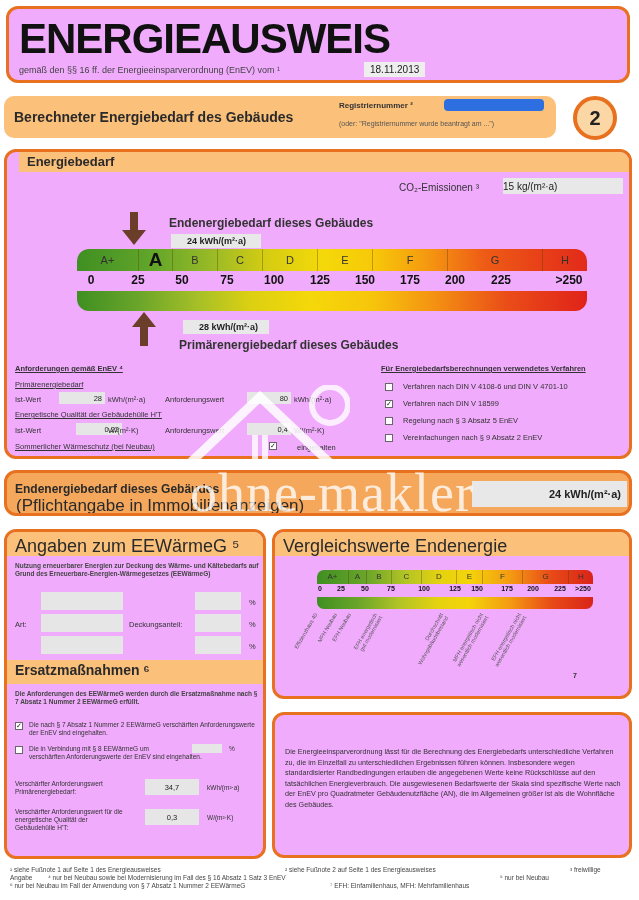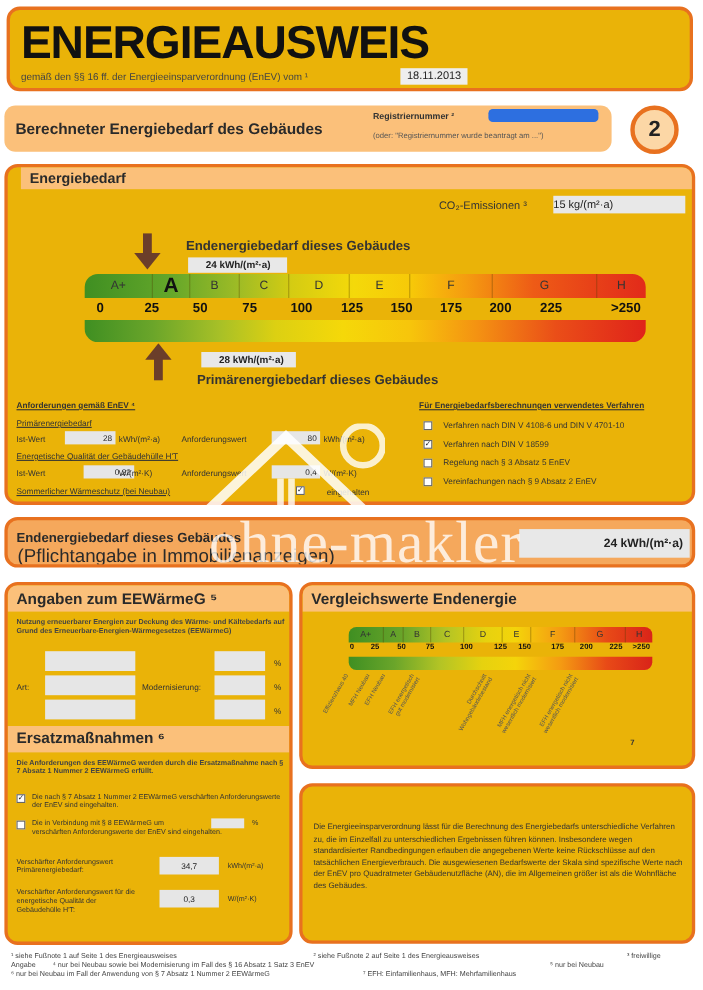--- a/index.html
+++ b/index.html
@@ -1,19 +1,19 @@
 <!DOCTYPE html>
 <html><head>
 <meta charset="utf-8">
 <style>
   * { box-sizing: border-box; margin: 0; padding: 0; }
   html, body { width: 639px; height: 900px; background: #fff; overflow: hidden; }
   body { font-family: "Liberation Sans", sans-serif; color: #222; position: relative; }
 
-  .box { position: absolute; border: 3px solid #e8711f; border-radius: 12px; background: #eab308; overflow: hidden; }
+  .box { position: absolute; border: 3px solid #e8711f; border-radius: 12px; background: #f0abfc; overflow: hidden; }
   .head-band { background: #fbc07a; font-weight: bold; color: #2a2a2a; padding: 2px 8px; }
 
   
   #title-box { left: 6px; top: 6px; width: 624px; height: 77px; }
   #title-main { position: absolute; left: 10px; top: 6px; font-size: 42px; font-weight: bold; letter-spacing: -1px; color: #111; }
   #title-sub { position: absolute; left: 394px; top: 30px; font-size: 17px; font-weight: bold; color: #222; }
   #title-line { position: absolute; left: 10px; top: 56px; font-size: 9px; color: #444; }
   #title-date { position: absolute; left: 355px; top: 53px; font-size: 10px; background: #eee; padding: 2px 6px; color: #222; }
 
   
@@ -53,21 +53,21 @@
   .cb { position: absolute; width: 8px; height: 8px; border: 1px solid #666; background: #fff; font-size: 7px; line-height: 6px; text-align: center; }
 
   
   #summary-box { left: 4px; top: 470px; width: 628px; height: 46px; background: #f5a85c; }
   #summary-title { position: absolute; left: 8px; top: 9px; font-size: 12px; font-weight: bold; color: #2a2a2a; }
   #summary-sub { position: absolute; left: 9px; top: 23px; font-size: 17px; color: #2a2a2a; }
   #summary-field { position: absolute; left: 465px; top: 8px; width: 155px; height: 26px; background: #e8e8e8; font-size: 11px; font-weight: bold; text-align: right; padding: 7px 6px 0 0; }
 
   
   #eew-box { left: 4px; top: 529px; width: 262px; height: 330px; }
-  .sec-head { height: 24px; font-size: 14px; font-weight: bold; padding: 4px 8px; }
+  .sec-head { height: 24px; font-size: 18px; font-weight: normal; padding: 4px 8px; }
   #eew-desc { position: absolute; left: 8px; top: 30px; width: 246px; font-size: 6.5px; font-weight: bold; color: #444; line-height: 8px; }
   .eew-field { position: absolute; background: #e6e6e6; }
   #ers-head { position: absolute; left: 0; top: 128px; width: 100%; height: 24px; font-size: 14px; }
   #ers-desc { position: absolute; left: 8px; top: 158px; width: 246px; font-size: 6.5px; font-weight: bold; color: #444; line-height: 8px; }
 
   
   #vgl-box { left: 272px; top: 529px; width: 360px; height: 170px; }
   #vgl-scale-top { position: absolute; left: 42px; top: 38px; width: 276px; height: 14px; border-radius: 7px 7px 0 0; display: flex;
     background: linear-gradient(to right, #3f8f22 0%, #6aa52a 18%, #b3c425 32%, #e6d20f 45%, #f4d40a 55%, #f49a12 70%, #e84a17 85%, #d92419 100%); }
   .vcls { height: 100%; text-align: center; font-size: 8px; color: #333; line-height: 14px; }
@@ -191,21 +191,21 @@
   <div id="summary-field">24  kWh/(m²·a)</div>
 </div>
 
 <div class="box" id="eew-box">
   <div class="head-band sec-head">Angaben zum EEWärmeG ⁵</div>
   <div id="eew-desc">Nutzung erneuerbarer Energien zur Deckung des Wärme- und Kältebedarfs auf Grund des Erneuerbare-Energien-Wärmegesetzes (EEWärmeG)</div>
   <div class="eew-field" style="left:34px; top:60px; width:82px; height:18px;"></div>
   <div class="eew-field" style="left:34px; top:82px; width:82px; height:18px;"></div>
   <div class="eew-field" style="left:34px; top:104px; width:82px; height:18px;"></div>
   <div class="small" style="left:8px; top:88px;">Art:</div>
-  <div class="small" style="left:122px; top:88px;">Modernisierung:</div>
+  <div class="small" style="left:122px; top:88px;">Deckungsanteil:</div>
   <div class="eew-field" style="left:188px; top:60px; width:46px; height:18px;"></div>
   <div class="eew-field" style="left:188px; top:82px; width:46px; height:18px;"></div>
   <div class="eew-field" style="left:188px; top:104px; width:46px; height:18px;"></div>
   <div class="small" style="left:242px; top:66px;">%</div>
   <div class="small" style="left:242px; top:88px;">%</div>
   <div class="small" style="left:242px; top:110px;">%</div>
 
   <div class="head-band" id="ers-head">Ersatzmaßnahmen ⁶</div>
   <div id="ers-desc">Die Anforderungen des EEWärmeG werden durch die Ersatzmaßnahme nach § 7 Absatz 1 Nummer 2 EEWärmeG erfüllt.</div>
   <div class="cb" style="left:8px; top:190px;">✓</div>

